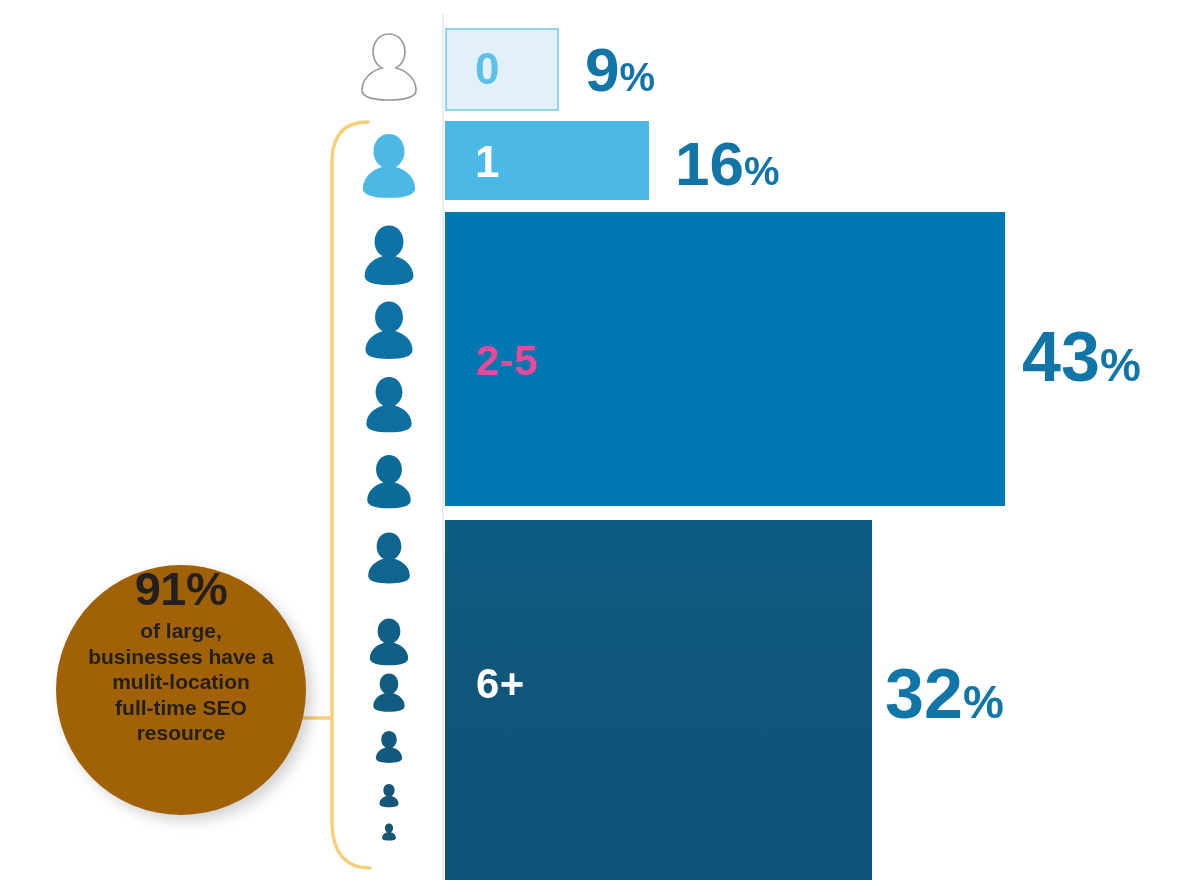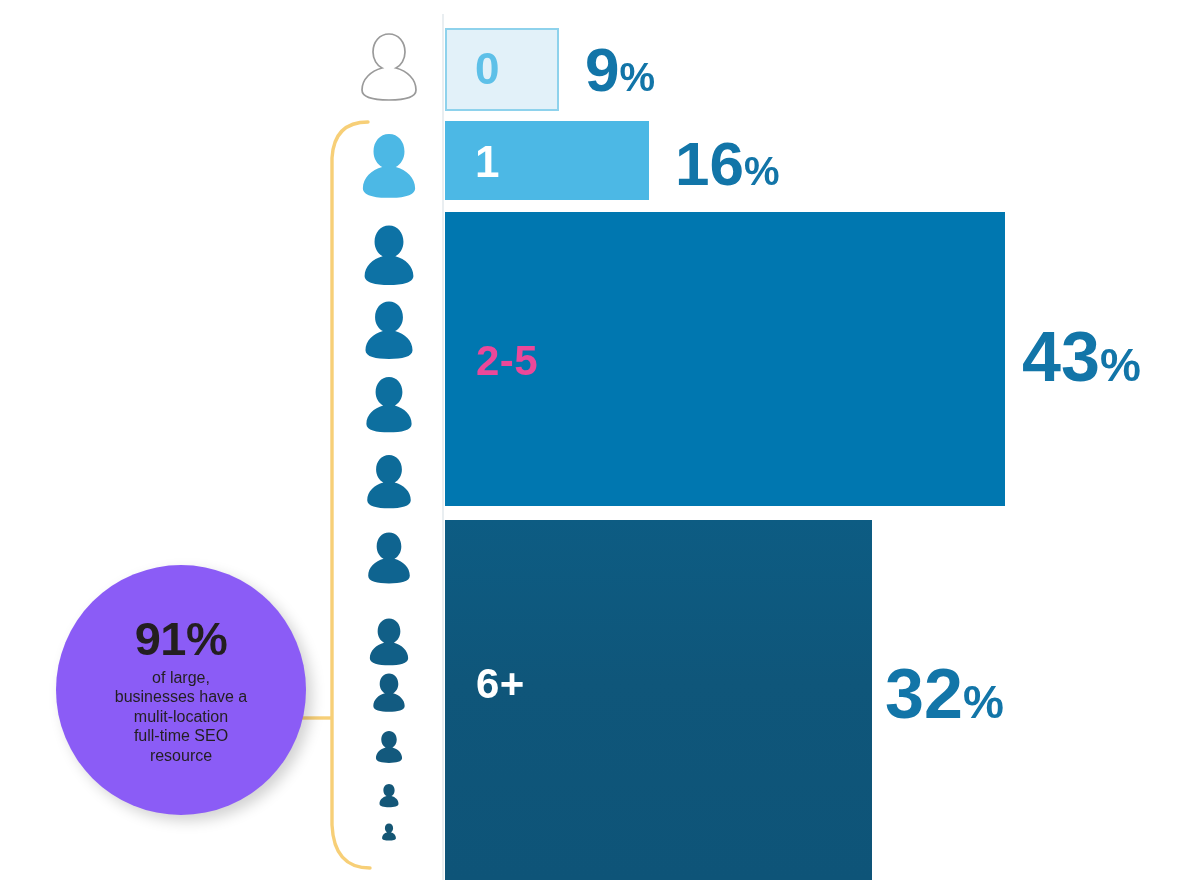--- a/index.html
+++ b/index.html
@@ -138,42 +138,41 @@
   }
 
   
   .callout {
     position: absolute;
     left: 56px;
     top: 565px;
     width: 250px;
     height: 250px;
     border-radius: 50%;
-    background: #8b5cf6;
+    background: #a16207;
     box-shadow: 6px 6px 14px rgba(0,0,0,0.18);
     display: flex;
     flex-direction: column;
     align-items: center;
-    justify-content: center;
     text-align: center;
     color: #231f20;
     padding: 0 14px;
     box-sizing: border-box;
   }
   .callout-headline {
     font-size: 47px;
     font-weight: bold;
     line-height: 1;
     margin-bottom: 6px;
     letter-spacing: -0.5px;
   }
   .callout-body {
-    font-size: 16px;
+    font-size: 21px;
     line-height: 1.22;
-    font-weight: normal;
+    font-weight: bold;
   }
   .callout-body div { white-space: nowrap; }
 </style>
 </head>
 <body>
 
 <div id="infographic">
 
   <div class="axis-line"></div>
 

